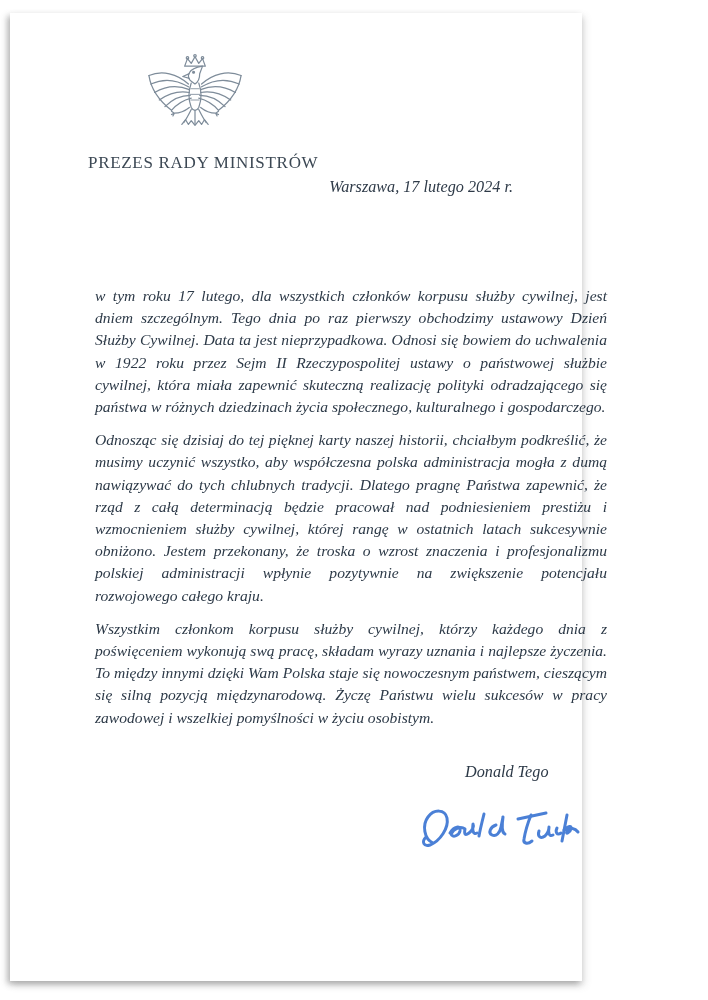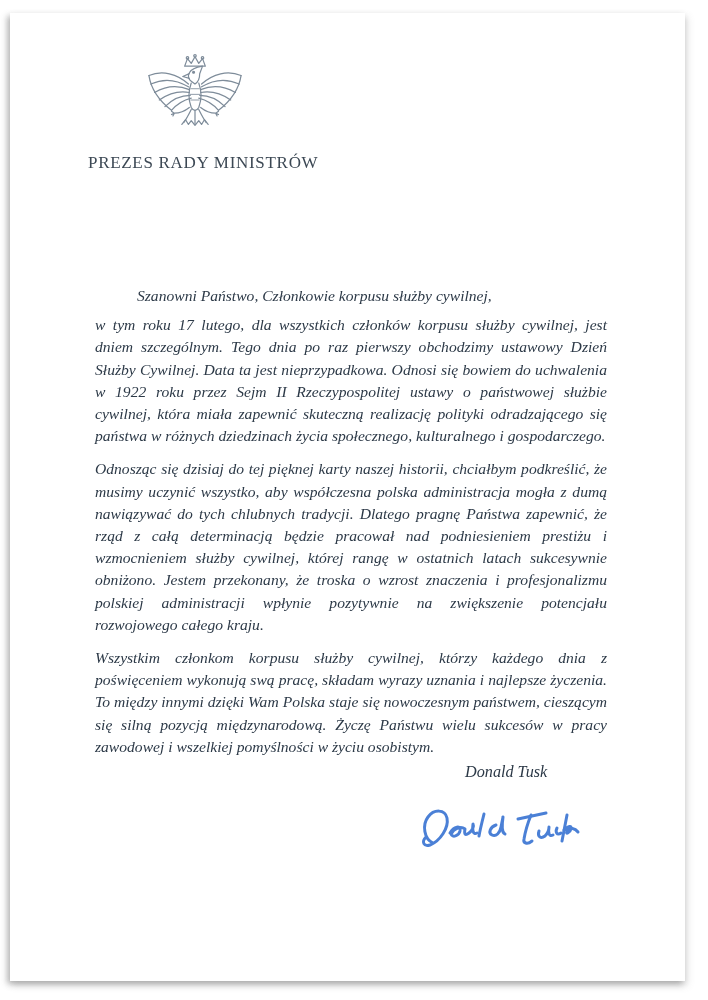--- a/index.html
+++ b/index.html
@@ -8,21 +8,21 @@
     width: 708px;
     height: 1000px;
     background: #ffffff;
     overflow: hidden;
     font-family: "Liberation Serif", serif;
   }
   .page {
     position: absolute;
     left: 10px;
     top: 13px;
-    width: 675px;
+    width: 572px;
     height: 968px;
     background: #ffffff;
     box-shadow: -3px 3px 6px rgba(70,70,70,0.35), 2px 4px 7px rgba(110,110,110,0.25);
   }
   .letterhead {
     position: absolute;
     left: 78px;
     top: 40px;
     width: 214px;
     text-align: center;
@@ -123,29 +123,29 @@
         <path d="M49,58 C44,62 39,64 33,64 M33,64 l-3,-2 M33,64 l-3,1.5 M33,64 l-1.5,3"></path>
         <path d="M61,58 C66,62 71,64 77,64 M77,64 l3,-2 M77,64 l3,1.5 M77,64 l1.5,3"></path>
 
         <path d="M51,60 C48,66 46,70 43,74 M55,61 L55,76 M59,60 C62,66 64,70 67,74"></path>
         <path d="M41,76 L45,71 L48,76 L51,72 L55,77 L59,72 L62,76 L65,71 L69,76"></path>
       </g>
     </svg>
     <div class="office-title">PREZES RADY MINISTRÓW</div>
   </div>
 
+  <div class="dateline">Warszawa, 17 lutego 2024 r.</div>
 
   <div class="content">
-    <p class="salutation">Szanowni Państwo, Członkowie korpusu służby cywilnej,</p>
     <p class="body-par">w tym roku 17 lutego, dla wszystkich członków korpusu służby cywilnej, jest dniem szczególnym. Tego dnia po raz pierwszy obchodzimy ustawowy Dzień Służby Cywilnej. Data ta jest nieprzypadkowa. Odnosi się bowiem do uchwalenia w 1922 roku przez Sejm II Rzeczypospolitej ustawy o państwowej służbie cywilnej, która miała zapewnić skuteczną realizację polityki odradzającego się państwa w różnych dziedzinach życia społecznego, kulturalnego i gospodarczego.</p>
     <p class="body-par">Odnosząc się dzisiaj do tej pięknej karty naszej historii, chciałbym podkreślić, że musimy uczynić wszystko, aby współczesna polska administracja mogła z dumą nawiązywać do tych chlubnych tradycji. Dlatego pragnę Państwa zapewnić, że rząd z całą determinacją będzie pracował nad podniesieniem prestiżu i wzmocnieniem służby cywilnej, której rangę w ostatnich latach sukcesywnie obniżono. Jestem przekonany, że troska o wzrost znaczenia i profesjonalizmu polskiej administracji wpłynie pozytywnie na zwiększenie potencjału rozwojowego całego kraju.</p>
     <p class="body-par">Wszystkim członkom korpusu służby cywilnej, którzy każdego dnia z poświęceniem wykonują swą pracę, składam wyrazy uznania i najlepsze życzenia. To między innymi dzięki Wam Polska staje się nowoczesnym państwem, cieszącym się silną pozycją międzynarodową. Życzę Państwu wielu sukcesów w pracy zawodowej i wszelkiej pomyślności w życiu osobistym.</p>
   </div>
 
-  <div class="typed-name">Donald Tusk</div>
+  <div class="typed-name">Donald Tego</div>
 
   <svg class="signature-svg" viewBox="0 0 172 66" xmlns="http://www.w3.org/2000/svg">
     <g fill="none" stroke="#4b80d6" stroke-width="3" stroke-linecap="round" stroke-linejoin="round">
 
       <path d="M15,46 C6,42 4,28 10,20 C16,12 27,12 29,21 C31,31 22,44 12,48 C6,50 3,45 8,40"></path>
 
       <path d="M32,36 C36,29 43,28 42,34 C41,39 34,41 33,37 C36,31 43,29 47,32 C46,37 47,39 51,36 C55,33 56,29 55,27 C54,33 55,38 59,36"></path>
 
       <path d="M66,17 C64,25 62,33 61,39"></path>
 

